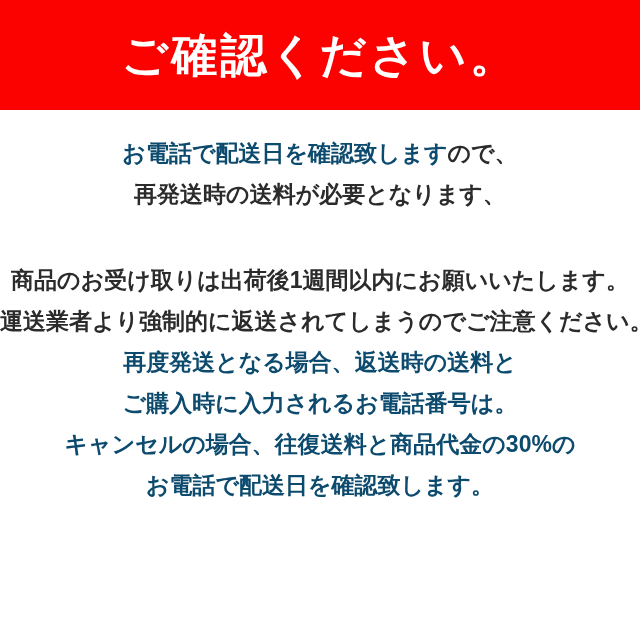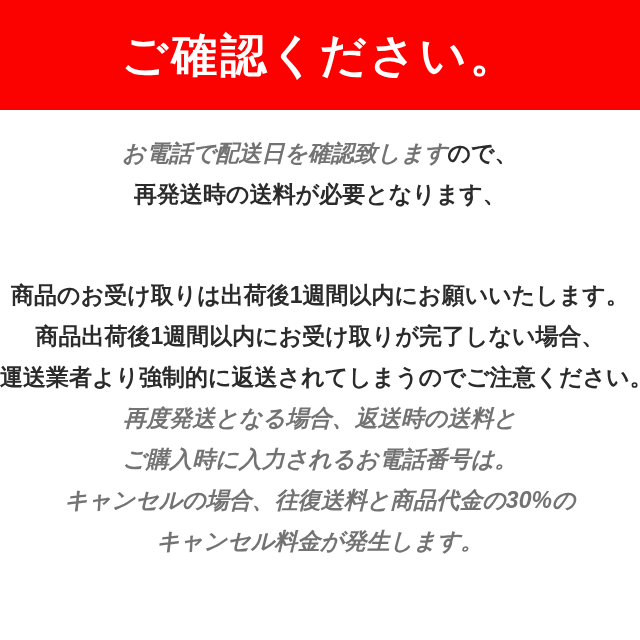--- a/index.html
+++ b/index.html
@@ -38,28 +38,27 @@
   .notice {
     font-size: 23px;
     line-height: 41px;
     color: #2b2b2b;
     letter-spacing: 0;
   }
   .notice-phone {
     margin-top: 23px;
   }
   .notice-delivery {
-    margin-top: 60px;
+    margin-top: 45px;
   }
   .line {
     white-space: nowrap;
   }
   .red {
-    color: #737373;
-    font-style: italic;
+    color: #0c4a6e;
   }
 </style>
 </head>
 <body>
 
 <div class="page">
 
   <header class="banner">
     <h1 class="banner-title">ご確認ください。</h1>
   </header>
@@ -68,23 +67,22 @@
 
     <section class="notice notice-phone">
       <div class="line">
         <span class="red">お電話で配送日を確認致します</span><span>ので、</span>
       </div>
       <div class="line">再発送時の送料が必要となります、</div>
     </section>
 
     <section class="notice notice-delivery">
       <div class="line">商品のお受け取りは出荷後1週間以内にお願いいたします。</div>
-      <div class="line">商品出荷後1週間以内にお受け取りが完了しない場合、</div>
       <div class="line">運送業者より強制的に返送されてしまうのでご注意ください。</div>
       <div class="line red">再度発送となる場合、返送時の送料と</div>
       <div class="line red">ご購入時に入力されるお電話番号は。</div>
       <div class="line red">キャンセルの場合、往復送料と商品代金の30%の</div>
-      <div class="line red">キャンセル料金が発生します。</div>
+      <div class="line red">お電話で配送日を確認致します。</div>
     </section>
 
   </main>
 
 </div>
 
 </body></html>

